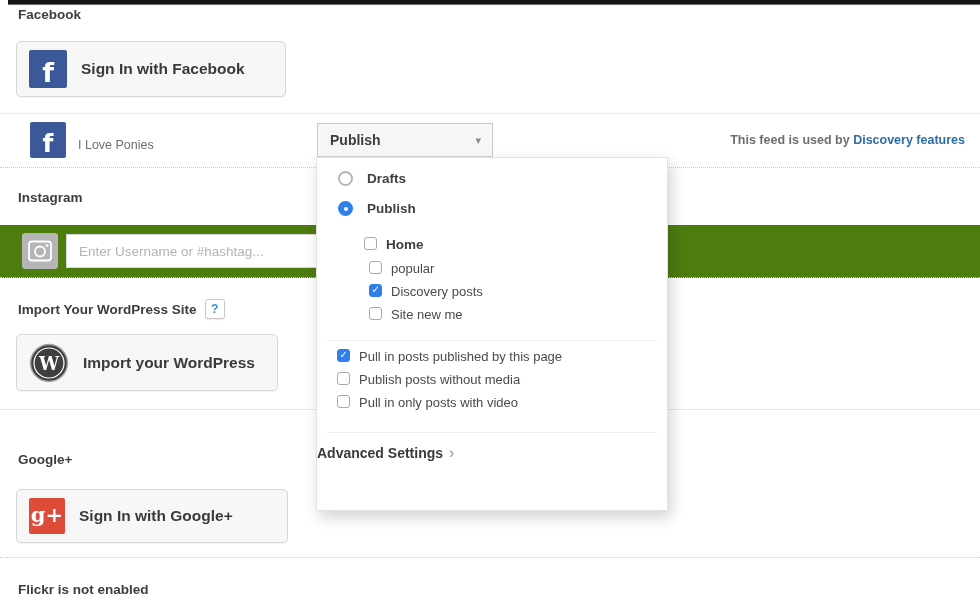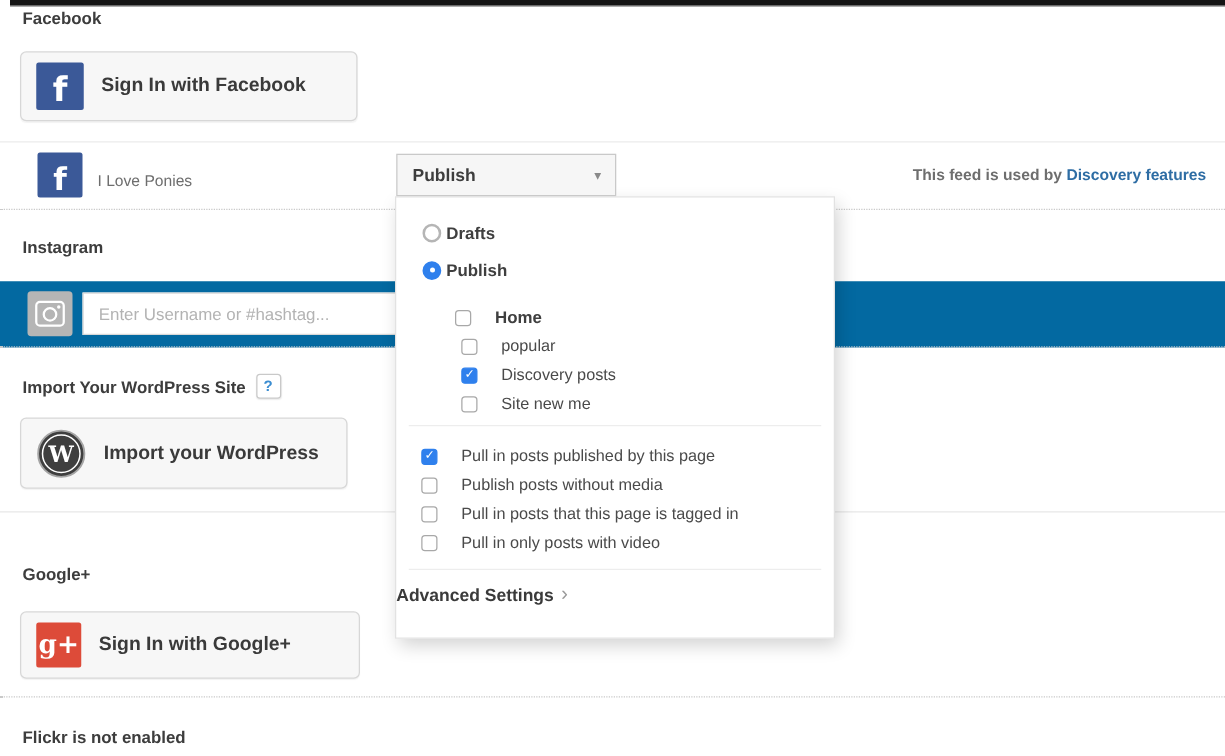--- a/index.html
+++ b/index.html
@@ -33,49 +33,49 @@
   .select-btn { position:absolute; left:317px; top:123px; width:176px; height:34px; box-sizing:border-box;
                 background:#f6f6f6; border:1px solid #c9c9c9; display:flex; align-items:center;
                 justify-content:space-between; padding:0 11px 0 12px; font-size:14px; font-weight:bold;
                 color:#3d3d3d; cursor:pointer; z-index:30; }
   .caret { color:#8a8a8a; font-size:11px; font-weight:normal; }
 
   
   .dropdown { position:absolute; left:316px; top:157px; width:352px; height:354px; box-sizing:border-box;
               background:#fff; border:1px solid #e2e2e2; box-shadow:3px 6px 14px rgba(0,0,0,0.18);
               z-index:25; padding-top:13px; }
-  .radio-row { display:flex; align-items:center; gap:4px; height:30px; padding-left:21px; cursor:pointer; }
+  .radio-row { display:flex; gap:14px; height:30px; padding-left:21px; cursor:pointer; }
   .radio { width:15px; height:15px; border-radius:50%; border:2px solid #b5b5b5; box-sizing:border-box;
            background:#fff; position:relative; flex:none; }
   .radio.selected { border-color:#2f80ed; background:#2f80ed; }
   .radio.selected::after { content:""; position:absolute; left:3.5px; top:3.5px; width:4px; height:4px;
                            background:#fff; border-radius:50%; }
   .radio-label { font-size:13.5px; font-weight:bold; color:#3f3f3f; }
 
-  .cb-row { display:flex; align-items:flex-end; gap:19px; height:23px; cursor:pointer; }
+  .cb-row { display:flex; align-items:flex-start; gap:9px; height:23px; cursor:pointer; }
   .cb-row.home { padding-left:47px; height:24px; margin-top:6px; }
   .cb-row.sub { padding-left:52px; }
   .cb-row.opt { padding-left:20px; }
   .checkbox { width:13px; height:13px; border:1px solid #a8a8a8; border-radius:3px; box-sizing:border-box;
               background:#fff; position:relative; flex:none; }
   .checkbox.checked { background:#2f80ed; border-color:#2f80ed; }
   .checkbox.checked::after { content:"\2713"; position:absolute; color:#fff; font-size:10px; font-weight:bold;
                              left:1.5px; top:-1px; }
   .cb-label { font-size:13px; color:#4a4a4a; }
   .cb-row.bold .cb-label { font-weight:bold; color:#3f3f3f; font-size:13.5px; }
 
   .panel-divider { border-top:1px solid #ededed; margin:10px 10px 8px 10px; }
   .panel-divider.second { margin:14px 10px 0 10px; }
 
   .advanced { display:flex; align-items:center; gap:6px; margin-top:12px;
               font-size:14px; font-weight:bold; color:#3a3a3a; cursor:pointer; }
   .chev { color:#9a9a9a; font-weight:normal; font-size:16px; line-height:1; }
 
   
-  .ig-band { position:absolute; left:0; right:0; top:225px; height:52px; background:#0369a1;
+  .ig-band { position:absolute; left:0; right:0; top:225px; height:52px; background:#4d7c0f;
              border-bottom:1px dotted #c9c9c9; }
   .ig-band .sq-icon.ig { position:absolute; left:22px; top:8px; }
   .ig-input { position:absolute; left:66px; top:9px; width:492px; height:34px; box-sizing:border-box;
               border:1px solid #d8d8d8; padding:0 12px; font-size:13.5px; color:#555; background:#fff;
               font-family:inherit; outline:none; }
   .ig-input::placeholder { color:#b3b3b3; }
 
   
   .heading-row { position:absolute; left:18px; top:299px; display:flex; align-items:center; gap:8px; }
   .heading-row .hr-label { font-size:13.5px; font-weight:bold; color:#3d3d3d; }
@@ -155,24 +155,20 @@
     <div class="cb-row opt">
       <span class="checkbox checked"></span>
       <span class="cb-label">Pull in posts published by this page</span>
     </div>
 
     <div class="cb-row opt">
       <span class="checkbox"></span>
       <span class="cb-label">Publish posts without media</span>
     </div>
 
-    <div class="cb-row opt">
-      <span class="checkbox"></span>
-      <span class="cb-label">Pull in posts that this page is tagged in</span>
-    </div>
 
     <div class="cb-row opt">
       <span class="checkbox"></span>
       <span class="cb-label">Pull in only posts with video</span>
     </div>
 
     <div class="panel-divider second"></div>
 
     <div class="advanced">
       <span>Advanced Settings</span>

